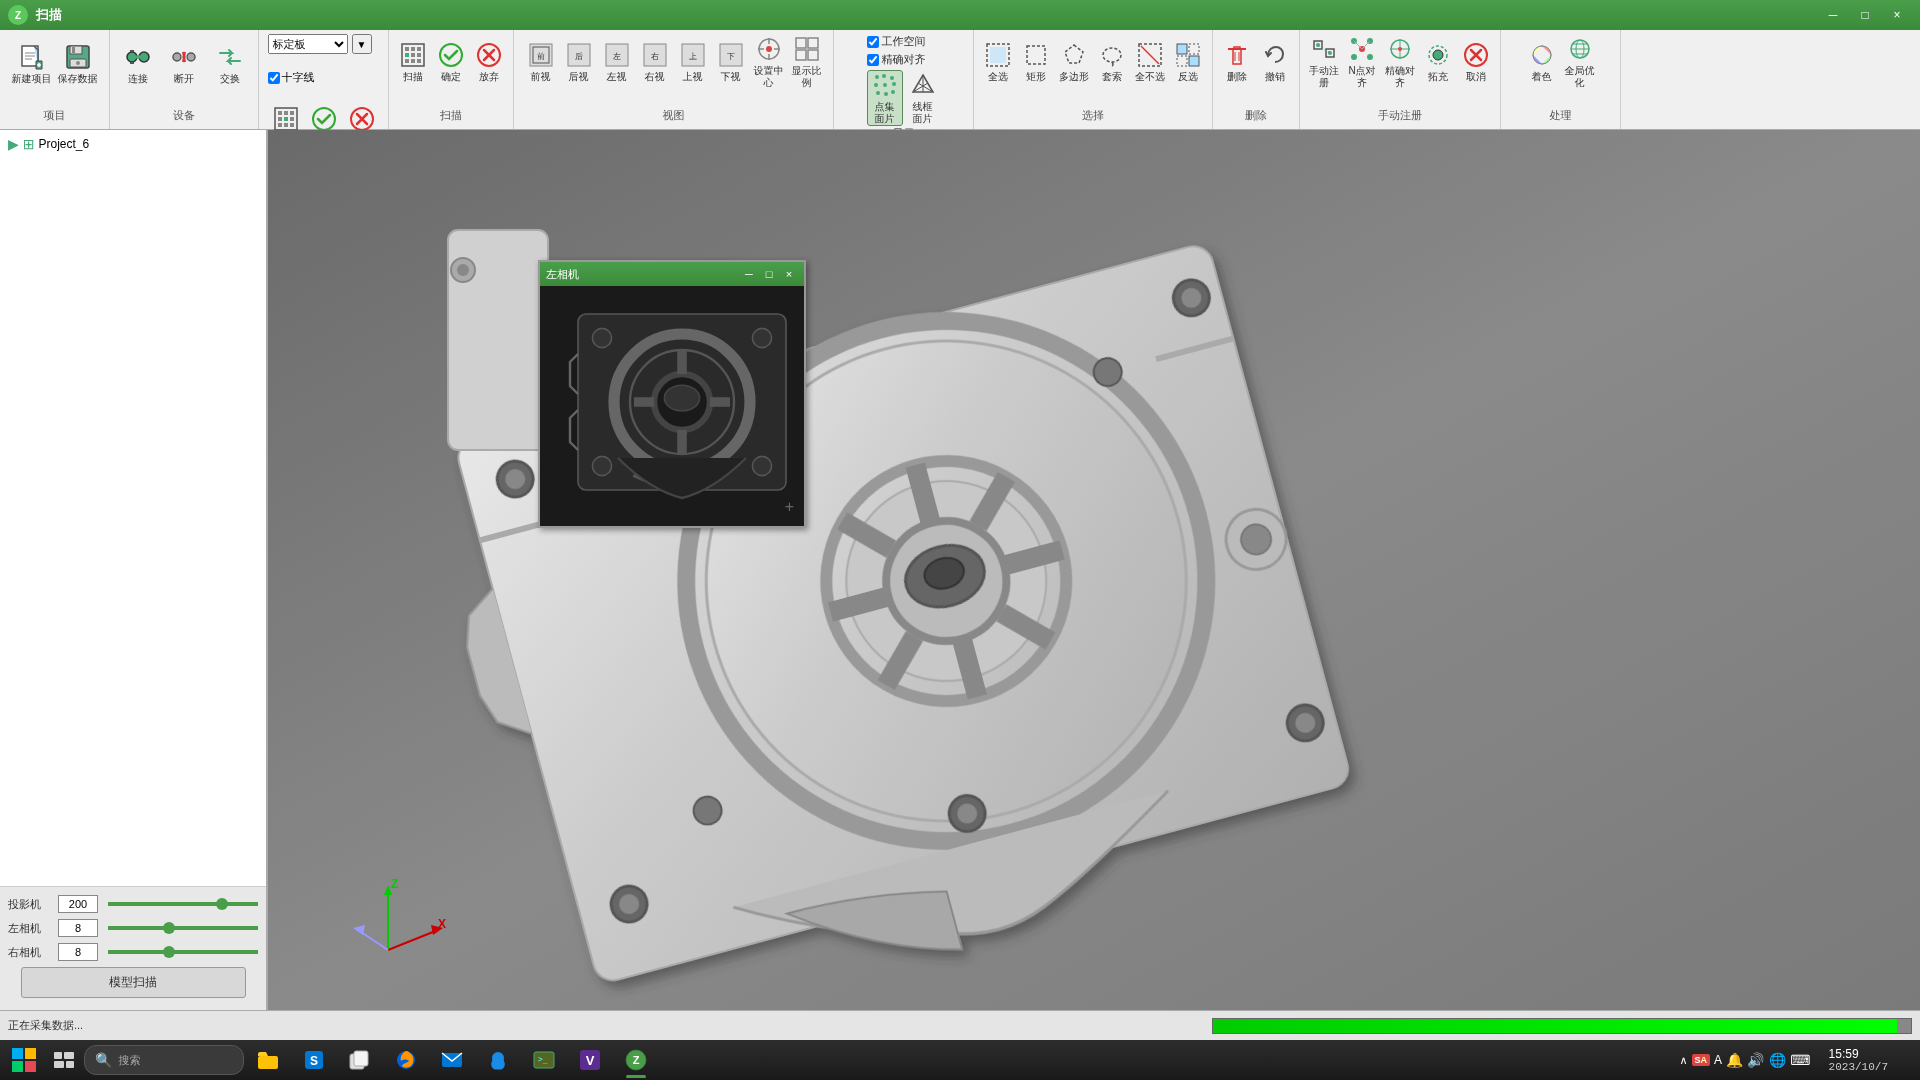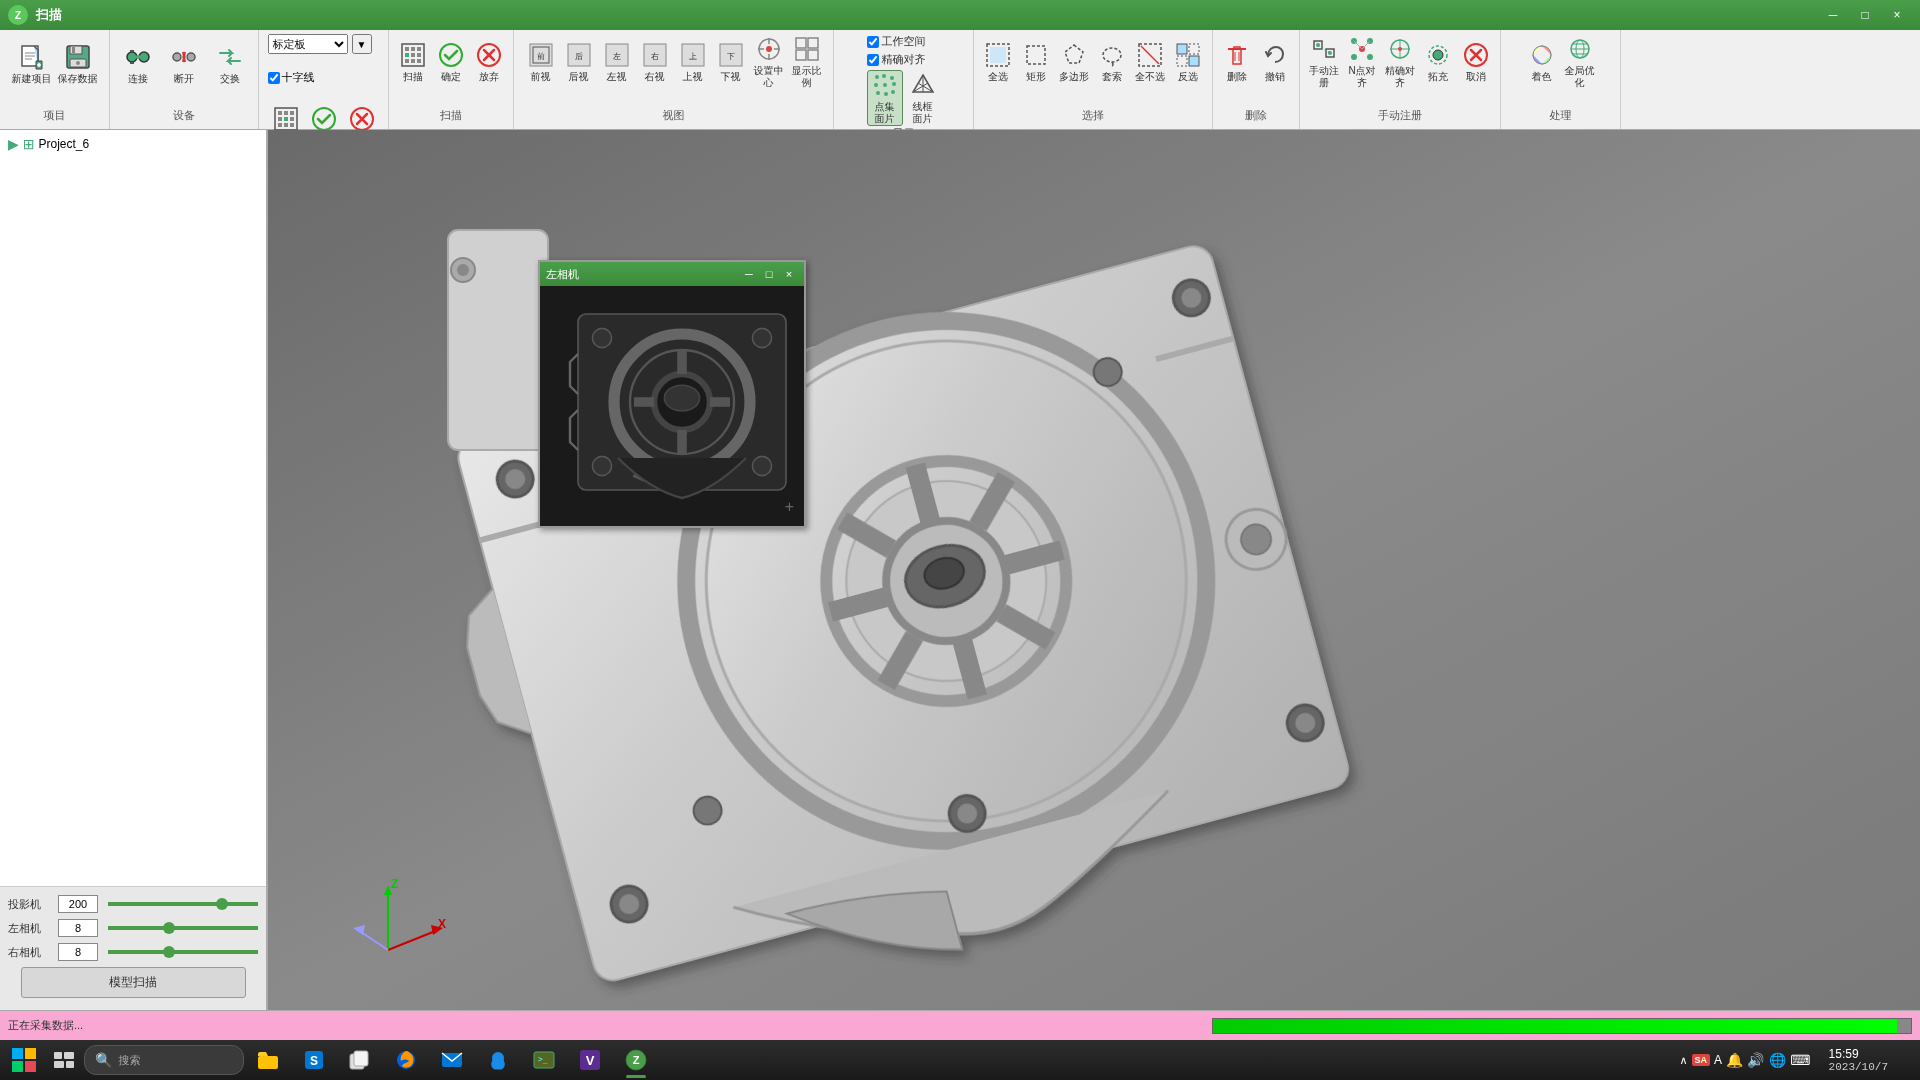--- a/index.html
+++ b/index.html
@@ -179,21 +179,21 @@
       border: 1px solid #999;
       border-radius: 3px;
       font-size: 12px;
       cursor: pointer;
       color: #333;
     }
 
     
     #statusbar {
       height: 30px;
-      background: #f9a8d4;
+      background: #e5e5e5;
       border-top: 1px solid #aaa;
       display: flex;
       align-items: center;
       padding: 0 8px;
       gap: 8px;
     }
     #status-text {
       font-size: 11px;
       color: #333;
       flex: 1;

